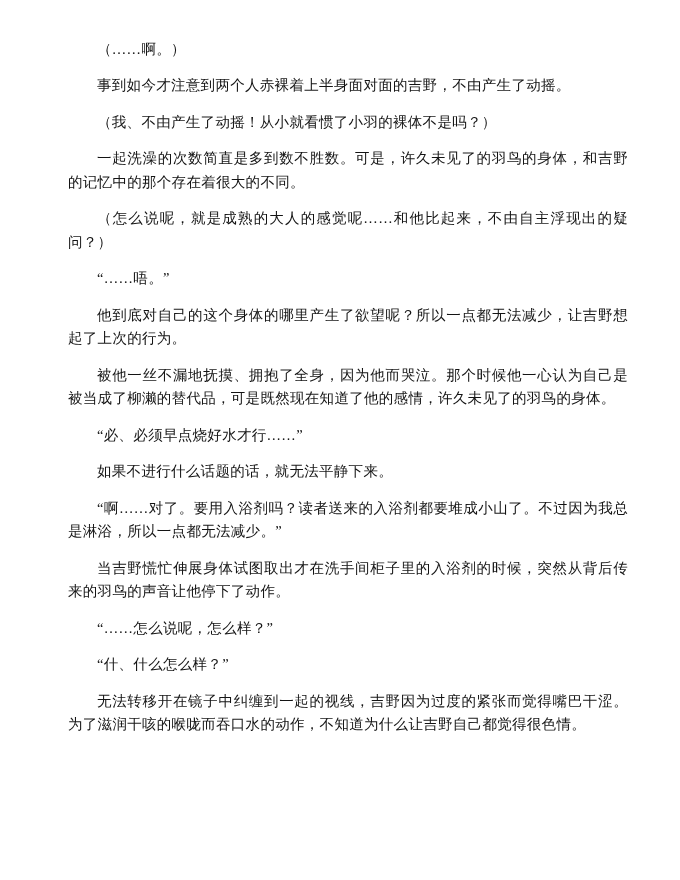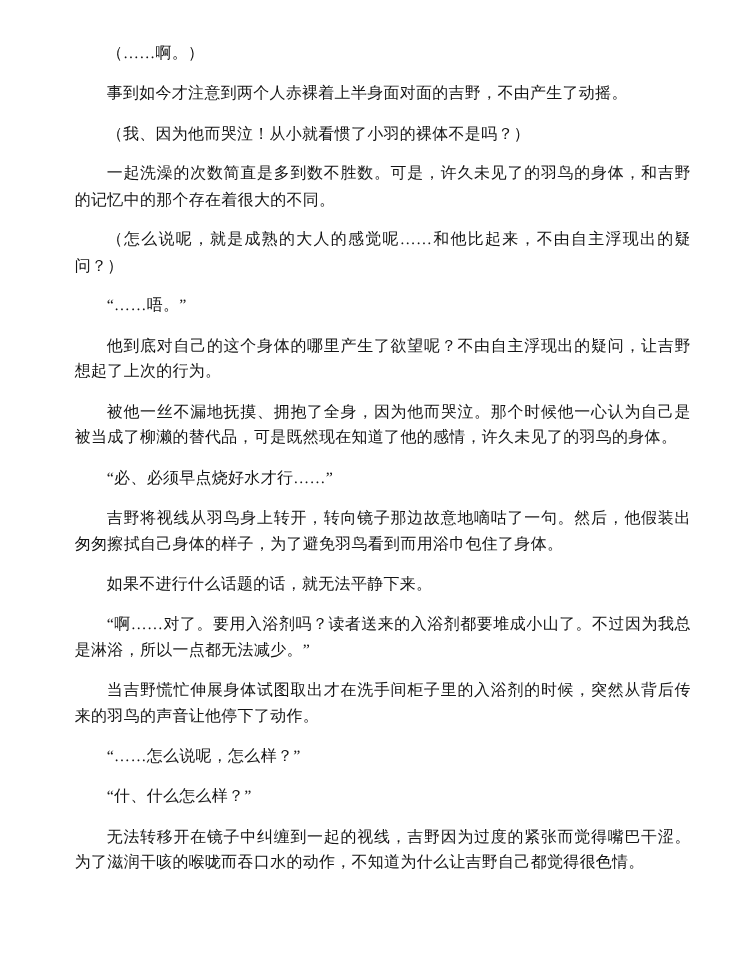--- a/index.html
+++ b/index.html
@@ -38,28 +38,27 @@
     text-indent: 2em;
   }
 </style>
 </head>
 <body>
 
 <div class="page">
   <div class="content">
     <p class="para indent">（……啊。）</p>
     <p class="para indent">事到如今才注意到两个人赤裸着上半身面对面的吉野，不由产生了动摇。</p>
-    <p class="para indent">（我、因为他而哭泣！从小就看惯了小羽的裸体不是吗？）</p>
+    <p class="para indent">（我、不由产生了动摇！从小就看惯了小羽的裸体不是吗？）</p>
     <p class="para indent">一起洗澡的次数简直是多到数不胜数。可是，许久未见了的羽鸟的身体，和吉野的记忆中的那个存在着很大的不同。</p>
     <p class="para indent">（怎么说呢，就是成熟的大人的感觉呢……和他比起来，不由自主浮现出的疑问？）</p>
     <p class="para indent">“……唔。”</p>
-    <p class="para indent">他到底对自己的这个身体的哪里产生了欲望呢？不由自主浮现出的疑问，让吉野想起了上次的行为。</p>
+    <p class="para indent">他到底对自己的这个身体的哪里产生了欲望呢？所以一点都无法减少，让吉野想起了上次的行为。</p>
     <p class="para indent">被他一丝不漏地抚摸、拥抱了全身，因为他而哭泣。那个时候他一心认为自己是被当成了柳濑的替代品，可是既然现在知道了他的感情，许久未见了的羽鸟的身体。</p>
     <p class="para indent">“必、必须早点烧好水才行……”</p>
-    <p class="para indent">吉野将视线从羽鸟身上转开，转向镜子那边故意地嘀咕了一句。然后，他假装出匆匆擦拭自己身体的样子，为了避免羽鸟看到而用浴巾包住了身体。</p>
     <p class="para indent">如果不进行什么话题的话，就无法平静下来。</p>
     <p class="para indent">“啊……对了。要用入浴剂吗？读者送来的入浴剂都要堆成小山了。不过因为我总是淋浴，所以一点都无法减少。”</p>
     <p class="para indent">当吉野慌忙伸展身体试图取出才在洗手间柜子里的入浴剂的时候，突然从背后传来的羽鸟的声音让他停下了动作。</p>
     <p class="para indent">“……怎么说呢，怎么样？”</p>
     <p class="para indent">“什、什么怎么样？”</p>
     <p class="para indent">无法转移开在镜子中纠缠到一起的视线，吉野因为过度的紧张而觉得嘴巴干涩。为了滋润干咳的喉咙而吞口水的动作，不知道为什么让吉野自己都觉得很色情。</p>
   </div>
 </div>
 
 </body></html>

